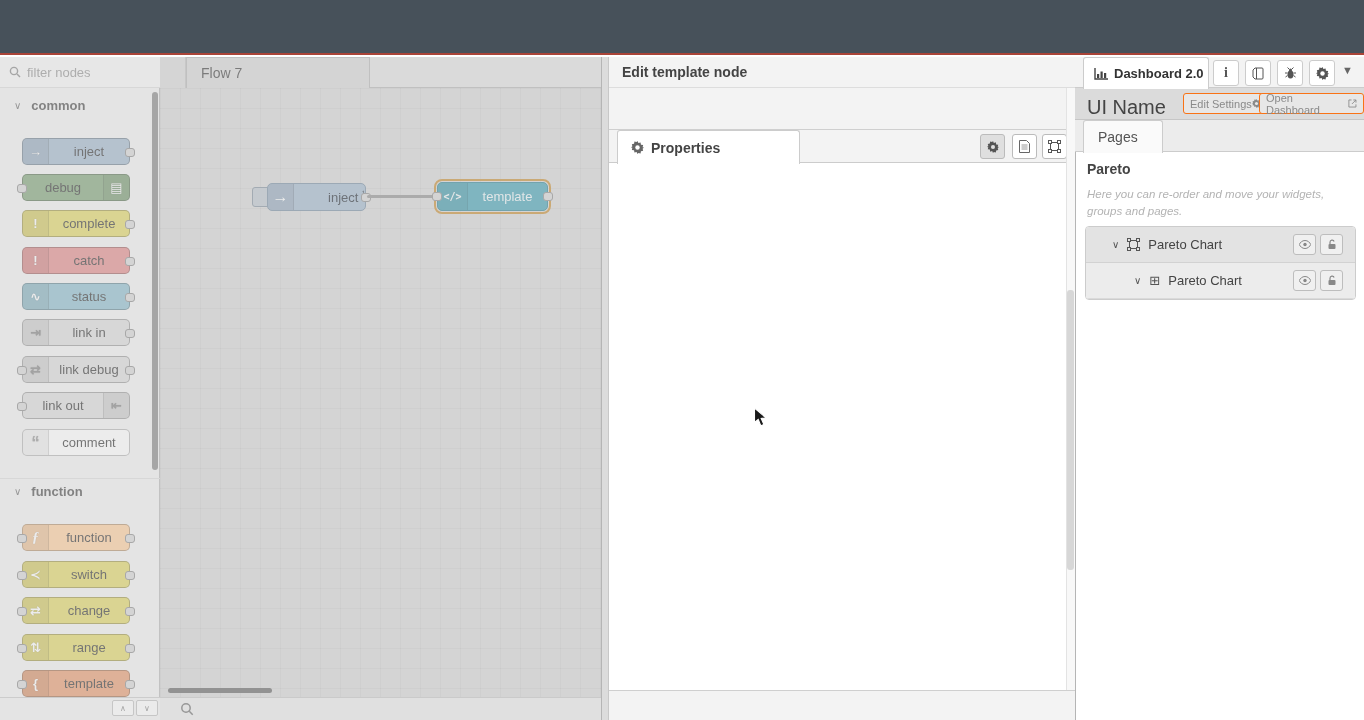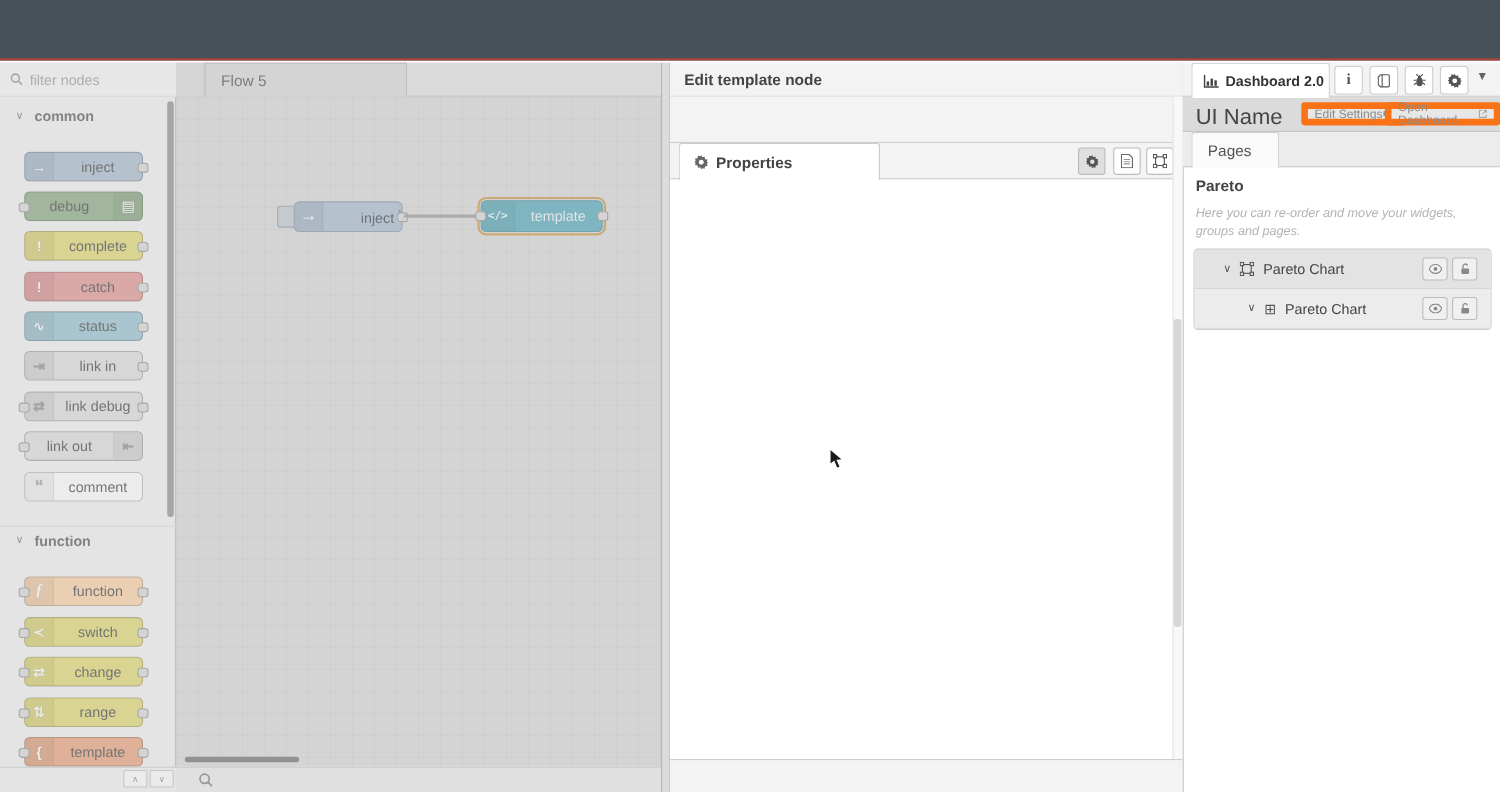--- a/index.html
+++ b/index.html
@@ -102,21 +102,21 @@
 
   
   #sidebar { left:1075px; top:57px; width:289px; height:663px; background:#fff; border-left:1px solid #b5b5b5; z-index:55; }
   #sidebar-tabrow { left:1075px; top:57px; width:289px; height:31px; background:#f3f3f3; border-bottom:1px solid #ccc; z-index:56; }
   #dashboard-tab { left:1083px; top:57px; width:126px; height:32px; background:#fff; border:1px solid #ccc; border-bottom:none; border-radius:3px 3px 0 0; display:flex; align-items:center; gap:6px; padding-left:10px; z-index:57; }
   #dashboard-tab .dlabel { font-size:13px; font-weight:bold; color:#333; }
   .side-icon-btn { position:absolute; top:60px; width:26px; height:26px; background:#fff; border:1px solid #ccc; border-radius:3px; display:flex; align-items:center; justify-content:center; color:#555; z-index:57; }
   #sidebar-caret { left:1342px; top:64px; color:#666; font-size:11px; z-index:57; }
   #uiname-row { left:1075px; top:88px; width:289px; height:32px; background:#dbdbdb; border-bottom:1px solid #c6c6c6; z-index:56; }
   #uiname-label { left:1087px; top:96px; font-size:20px; color:#444; z-index:57; }
-  .small-gray-btn { position:absolute; top:93px; height:21px; background:#e7e7e7; border:6px solid #f97316; border-radius:3px; color:#8a8a8a; font-size:11px; display:flex; align-items:center; gap:0; padding:0 6px; z-index:57; }
+  .small-gray-btn { position:absolute; top:93px; height:21px; background:#e7e7e7; border:1px solid #f97316; border-radius:3px; color:#8a8a8a; font-size:11px; display:flex; align-items:center; gap:0; padding:0 6px; z-index:57; }
   #edit-settings-btn { left:1183px; }
   #open-dashboard-btn { left:1259px; }
   #layout-strip { left:1075px; top:120px; width:289px; height:32px; background:#ececec; border-bottom:1px solid #ccc; z-index:56; }
   #layout-tab { left:1083px; top:120px; width:80px; height:33px; background:#fafafa; border:1px solid #ccc; border-bottom:none; border-radius:3px 3px 0 0; display:flex; align-items:center; padding-left:14px; font-size:14px; color:#555; z-index:57; }
   #pages-heading { left:1087px; top:161px; font-size:14px; font-weight:bold; color:#444; z-index:57; }
   #pages-up-btn { left:1322px; top:163px; width:16px; height:15px; }
   #pages-down-btn { left:1340px; top:163px; width:16px; height:15px; }
   #pages-help { left:1087px; top:186px; width:264px; font-style:italic; font-size:11.5px; color:#b3b3b3; line-height:1.5; z-index:57; }
   #layout-tree { left:1085px; top:226px; width:271px; border:1px solid #ccc; border-radius:4px; overflow:hidden; z-index:57; }
   .tree-row { height:36px; display:flex; align-items:center; gap:8px; font-size:13px; color:#444; }
@@ -259,21 +259,21 @@
   <span class="port port-r"></span>
 </div>
 
 <div class="abs" id="palette-scrollbar"></div>
 <div class="abs" id="palette-footer"></div>
 <div class="mini-btn" style="left:112px; top:700px;">∧</div>
 <div class="mini-btn" style="left:136px; top:700px;">∨</div>
 
 <div class="abs" id="tabbar"></div>
 <div class="abs" id="tab-stub"></div>
-<div class="abs" id="flow-tab">Flow 5</div>
+<div class="abs" id="flow-tab">Flow 7</div>
 <div class="abs" id="canvas"></div>
 
 <div class="abs" id="inject-button"></div>
 <div class="abs" id="inject-node" style="background: rgb(166, 187, 207);">
   <span class="icon-box">→</span>
   <span class="nlabel"><span>inject</span> <sup>¹</sup></span>
   <span class="port port-r" style="top:9px;"></span>
 </div>
 <div class="abs" id="wire"></div>
 <div class="abs" id="template-node" style="background: rgb(79, 167, 184);">

